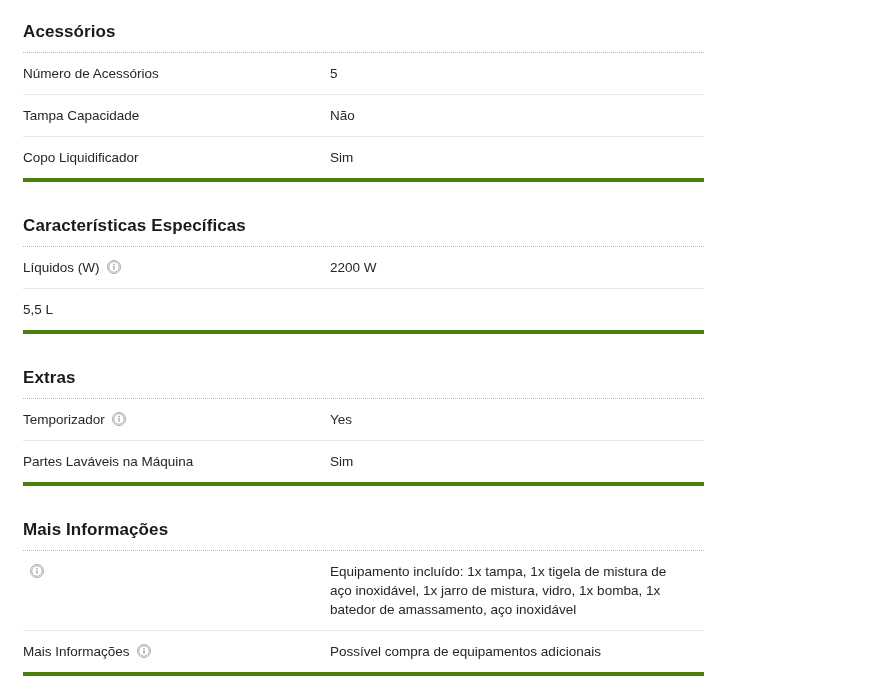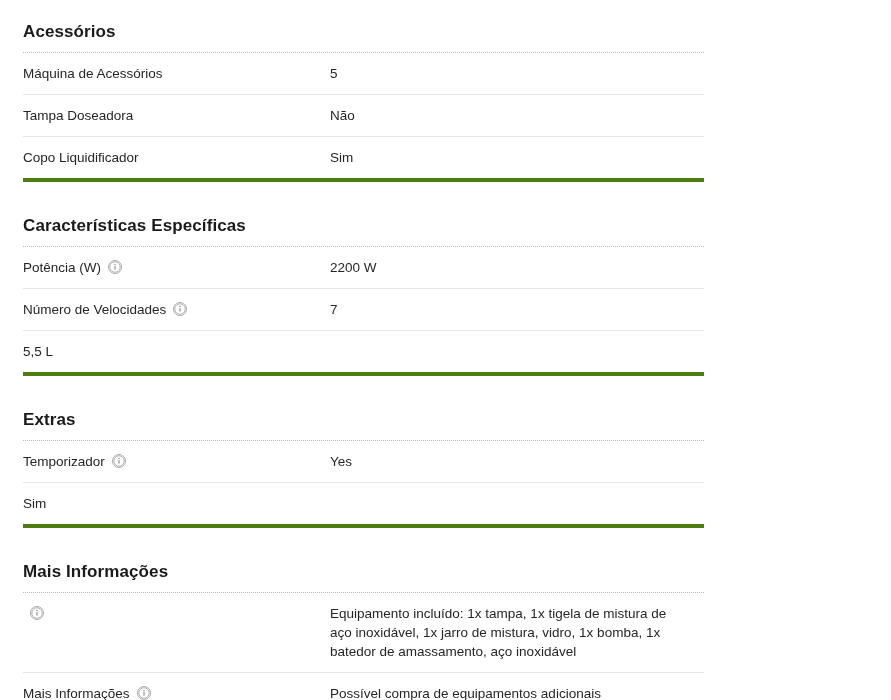--- a/index.html
+++ b/index.html
@@ -114,68 +114,55 @@
 <body>
 
 <div class="spec-sheet">
   <div class="section-gap-first"></div>
   <div id="sections-root">
       <div class="spec-section">
         <div class="section-title">Acessórios</div>
         <div class="section-top-rule"></div>
         <div class="spec-row">
           <div class="spec-label">
-            <span class="spec-label-text">Máquina de Acessórios</span>
+            <span class="spec-label-text">Número de Acessórios</span>
           </div>
           <div class="spec-value">5</div>
         </div>
         <div class="spec-row">
           <div class="spec-label">
-            <span class="spec-label-text">Tampa Doseadora</span>
+            <span class="spec-label-text">Tampa Capacidade</span>
           </div>
           <div class="spec-value">Não</div>
         </div>
         <div class="spec-row">
           <div class="spec-label">
             <span class="spec-label-text">Copo Liquidificador</span>
           </div>
           <div class="spec-value">Sim</div>
         </div>
       </div>
       <div class="section-gap"></div>
       <div class="spec-section">
         <div class="section-title">Características Específicas</div>
         <div class="section-top-rule"></div>
         <div class="spec-row">
           <div class="spec-label">
-            <span class="spec-label-text">Potência (W)</span>
+            <span class="spec-label-text">Líquidos (W)</span>
             <span class="info-icon">
               <svg viewBox="0 0 14 14" width="14" height="14" aria-hidden="true">
                 <circle cx="7" cy="7" r="6.1" fill="none" stroke="#a9a9a9" stroke-width="1"></circle>
                 <circle cx="7" cy="4.1" r="0.85" fill="#8a8a8a"></circle>
                 <rect x="6.35" y="5.8" width="1.3" height="4.4" rx="0.55" fill="#8a8a8a"></rect>
               </svg>
             </span>
           </div>
           <div class="spec-value">2200 W</div>
         </div>
         <div class="spec-row">
-          <div class="spec-label">
-            <span class="spec-label-text">Número de Velocidades</span>
-            <span class="info-icon">
-              <svg viewBox="0 0 14 14" width="14" height="14" aria-hidden="true">
-                <circle cx="7" cy="7" r="6.1" fill="none" stroke="#a9a9a9" stroke-width="1"></circle>
-                <circle cx="7" cy="4.1" r="0.85" fill="#8a8a8a"></circle>
-                <rect x="6.35" y="5.8" width="1.3" height="4.4" rx="0.55" fill="#8a8a8a"></rect>
-              </svg>
-            </span>
-          </div>
-          <div class="spec-value">7</div>
-        </div>
-        <div class="spec-row">
           <div class="spec-value">5,5 L</div>
         </div>
       </div>
       <div class="section-gap"></div>
       <div class="spec-section">
         <div class="section-title">Extras</div>
         <div class="section-top-rule"></div>
         <div class="spec-row">
           <div class="spec-label">
             <span class="spec-label-text">Temporizador</span>
@@ -183,20 +170,23 @@
               <svg viewBox="0 0 14 14" width="14" height="14" aria-hidden="true">
                 <circle cx="7" cy="7" r="6.1" fill="none" stroke="#a9a9a9" stroke-width="1"></circle>
                 <circle cx="7" cy="4.1" r="0.85" fill="#8a8a8a"></circle>
                 <rect x="6.35" y="5.8" width="1.3" height="4.4" rx="0.55" fill="#8a8a8a"></rect>
               </svg>
             </span>
           </div>
           <div class="spec-value">Yes</div>
         </div>
         <div class="spec-row">
+          <div class="spec-label">
+            <span class="spec-label-text">Partes Laváveis na Máquina</span>
+          </div>
           <div class="spec-value">Sim</div>
         </div>
       </div>
       <div class="section-gap"></div>
       <div class="spec-section">
         <div class="section-title">Mais Informações</div>
         <div class="section-top-rule"></div>
         <div class="spec-row">
           <div class="spec-label">
             <span class="info-icon">

